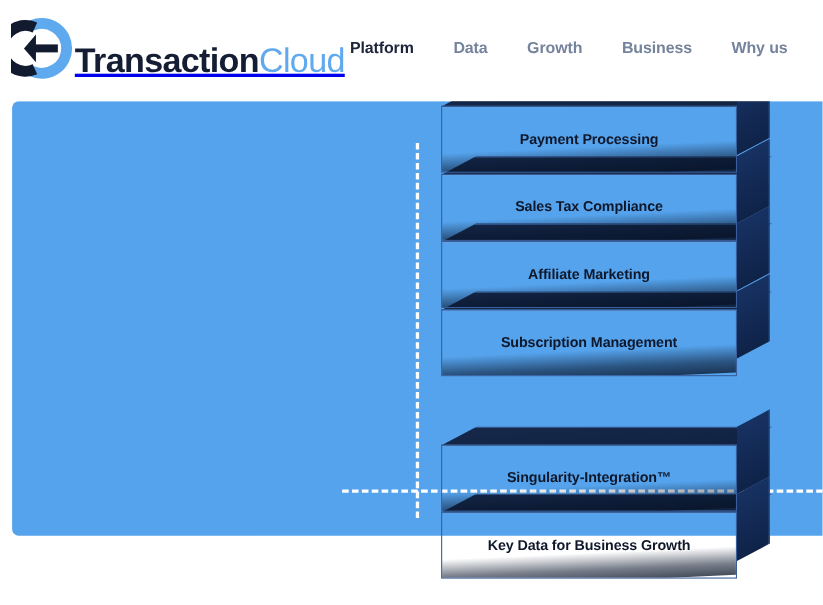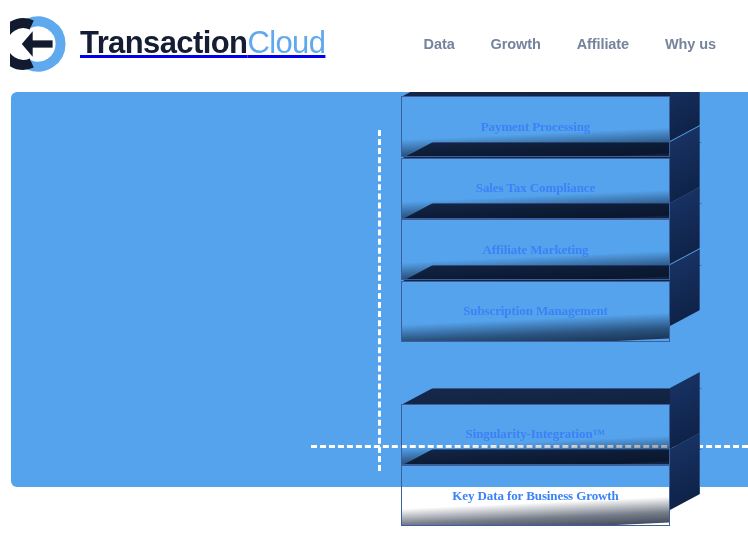--- a/index.html
+++ b/index.html
@@ -30,22 +30,21 @@
     height: 92px;
     background: #ffffff;
     z-index: 40;
   }
 
   .brand {
     position: absolute;
     left: 10px;
     top: 15px;
     display: flex;
-    align-items: center;
-    gap: 12px;
+    align-items: flex-end;
     text-decoration: underline;
   }
 
   .brand-mark {
     width: 58px;
     height: 58px;
     flex: 0 0 58px;
     display: block;
   }
 
@@ -197,28 +196,27 @@
     left: 0; right: 0;
     top: 0;
     height: 1px;
     background: rgba(120,160,220,0.30);
     pointer-events: none;
   }
 
   .layer-label {
     position: relative;
     z-index: 3;
-    color: #3b82f6;
+    color: #0f172a;
     font-size: 13px;
     font-weight: 600;
     letter-spacing: -0.1px;
     white-space: nowrap;
     line-height: 1;
     padding-bottom: 1px;
-    font-family: Liberation Serif, serif;
   }
 </style>
 </head>
 <body>
 
 <div id="page">
 
   <header class="site-header">
 
     <a class="brand" href="#">
@@ -229,23 +227,24 @@
         <path d="M24 11 A23 23 0 1 0 24 53" fill="none" stroke="#111a2e" stroke-width="11" stroke-linecap="butt"></path>
 
         <rect x="18" y="28" width="29" height="8" fill="#111a2e"></rect>
 
         <path d="M25 18 L13 32 L25 46 Z" fill="#111a2e"></path>
       </svg>
       <span class="brand-text"><span class="w1">Transaction</span><span class="w2">Cloud</span></span>
     </a>
 
     <nav class="main-nav">
+      <a class="nav-link is-active" href="#">Platform</a>
       <a class="nav-link" href="#">Data</a>
       <a class="nav-link" href="#">Growth</a>
-      <a class="nav-link" href="#">Affiliate</a>
+      <a class="nav-link" href="#">Business</a>
       <a class="nav-link" href="#">Why us</a>
     </nav>
   </header>
 
   <section class="hero-panel">
     <div class="guide-v"></div>
     <div class="guide-h"></div>
   </section>
 
   <div class="stack" id="stack">

